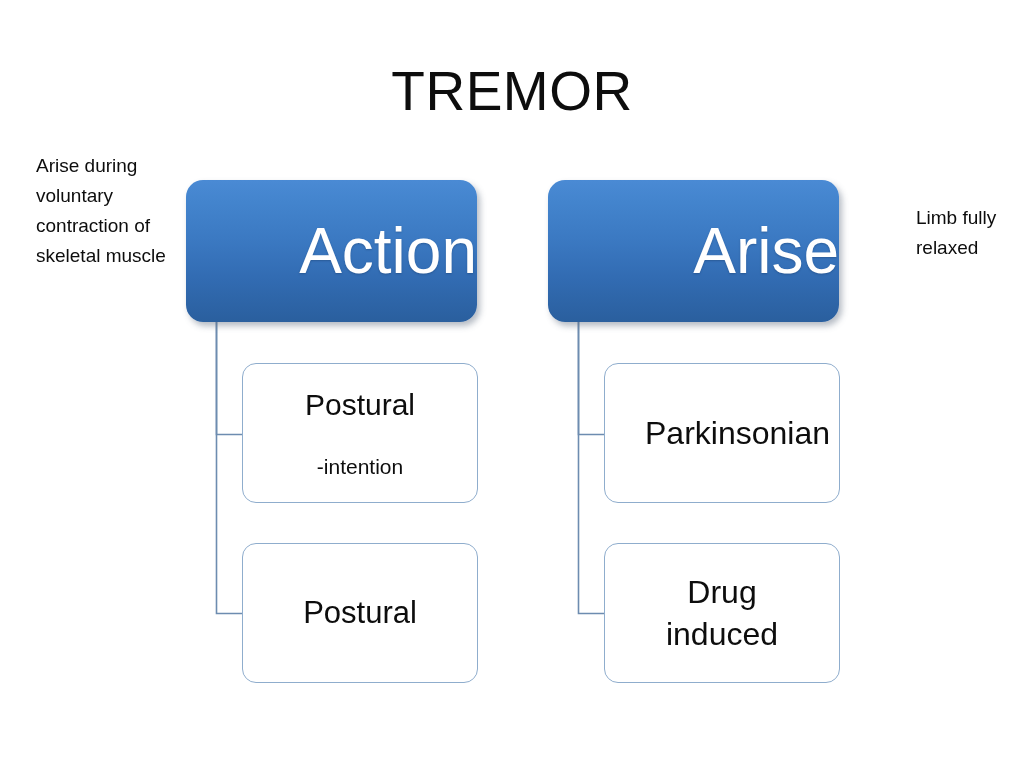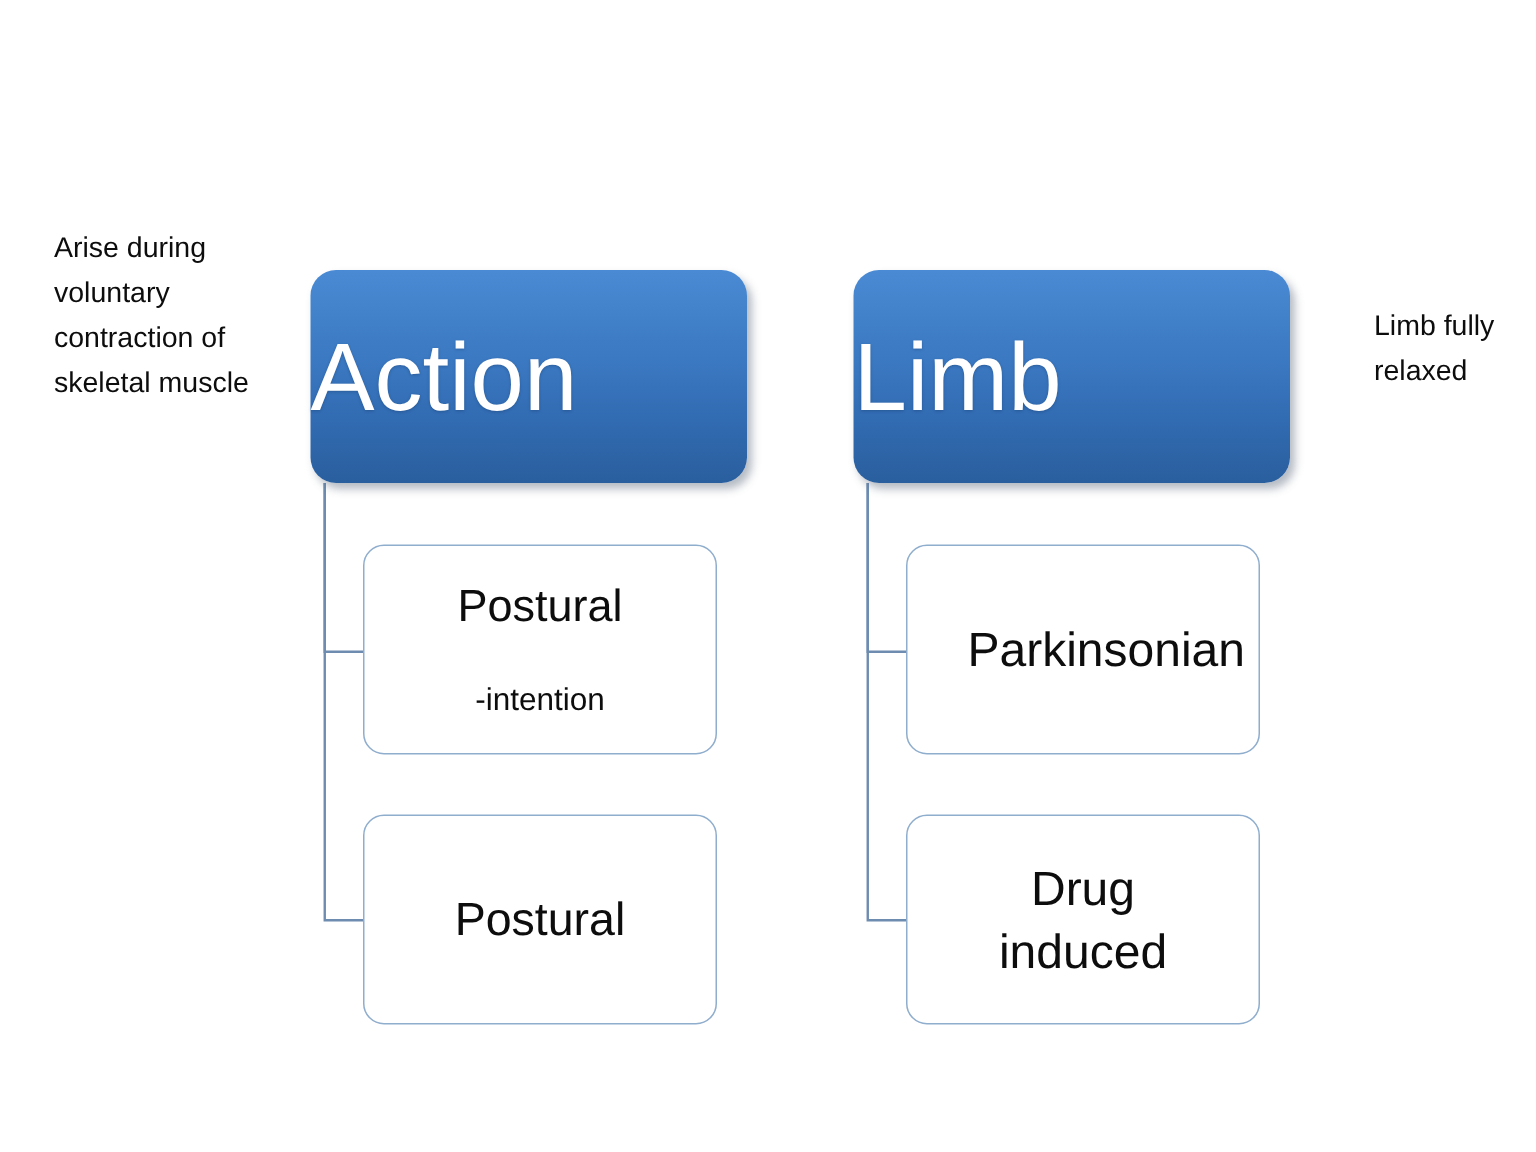--- a/index.html
+++ b/index.html
@@ -57,22 +57,21 @@
     border-radius: 17px;
     background: linear-gradient(to bottom,
                 #4a8ad4 0%,
                 #4384cd 16%,
                 #3b79c2 42%,
                 #326cb3 68%,
                 #2a5f9e 100%);
     box-shadow: 3px 4px 6px rgba(90,105,125,0.45);
     display: flex;
     align-items: center;
-    justify-content: flex-start;
-    margin-left: 21px;
+    justify-content: flex-end;
   }
   .node-parent .node-parent-label {
     color: #ffffff;
     font-size: 64px;
     line-height: 72px;
     font-weight: 400;
     text-shadow: 0 1px 2px rgba(20,50,90,0.35);
     white-space: pre;
   }
 
@@ -131,40 +130,41 @@
     white-space: pre-line;
   }
   #annotation-left  { left: 36px;  top: 151px; width: 132px; }
   #annotation-right { left: 916px; top: 203px; width: 140px; }
 </style>
 </head>
 <body>
 
 <div id="slide">
 
+  <div id="page-title">TREMOR</div>
 
   <svg id="connectors" width="1024" height="768" viewBox="0 0 1024 768" aria-hidden="true">
 
     <g>
       <path d="M216.5 322 L216.5 434.5 L242 434.5" fill="none" stroke="#6d8cb0" stroke-width="1.6"></path>
       <path d="M216.5 322 L216.5 613.5 L242 613.5" fill="none" stroke="#6d8cb0" stroke-width="1.6"></path>
     </g>
 
     <g>
       <path d="M578.5 322 L578.5 434.5 L604 434.5" fill="none" stroke="#6d8cb0" stroke-width="1.6"></path>
       <path d="M578.5 322 L578.5 613.5 L604 613.5" fill="none" stroke="#6d8cb0" stroke-width="1.6"></path>
     </g>
   </svg>
 
   <div class="node-parent" id="node-action">
     <span class="node-parent-label">Action</span>
   </div>
 
   <div class="node-parent" id="node-rest">
-    <span class="node-parent-label">Limb</span>
+    <span class="node-parent-label">Arise</span>
   </div>
 
   <div class="node-child" id="node-kinetic">
     <span class="node-child-label">Postural</span>
     <span class="node-child-sublabel">-intention</span>
   </div>
 
   <div class="node-child" id="node-postural">
     <span class="node-child-label">Postural</span>
   </div>

